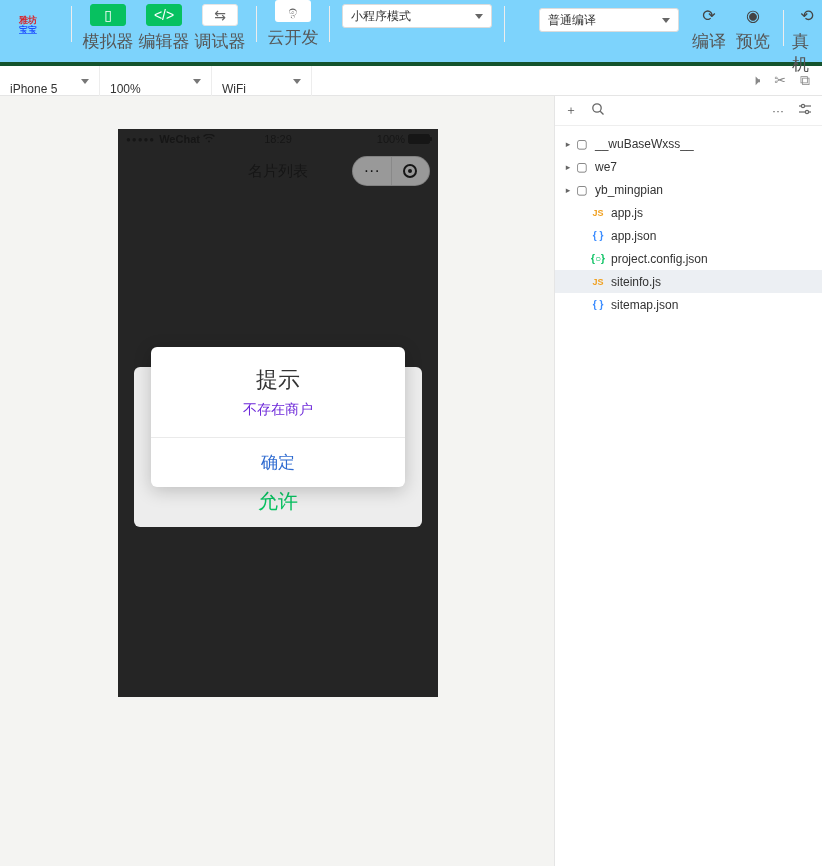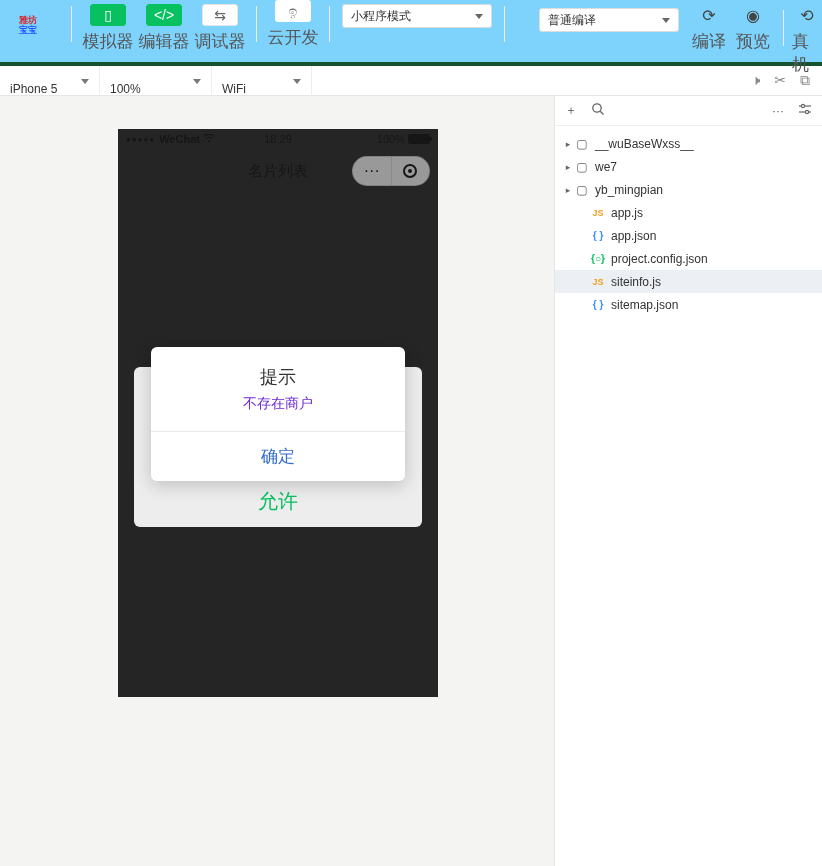--- a/index.html
+++ b/index.html
@@ -51,21 +51,21 @@
   .ph-capsule { position:absolute; right:8px; top:7px; width:78px; height:30px; border:1px solid rgba(0,0,0,0.15); border-radius:16px; background:rgba(255,255,255,0.9); display:flex; }
   .ph-capsule div { flex:1; display:flex; align-items:center; justify-content:center; font-size:16px; color:#222; }
   .ph-capsule div:first-child { border-right:1px solid rgba(0,0,0,0.1); }
   .ph-capsule .target { width:14px; height:14px; border:2px solid #222; border-radius:50%; position:relative; }
   .ph-capsule .target::after { content:""; position:absolute; left:3px; top:3px; width:4px; height:4px; background:#222; border-radius:50%; }
 
   .auth-card { position:absolute; left:16px; top:238px; width:288px; height:160px; background:#ededed; border-radius:6px; }
   .auth-allow { position:absolute; bottom:12px; left:0; right:0; text-align:center; color:#07c160; font-size:20px; }
 
   .modal { position:absolute; left:33px; top:218px; width:254px; background:#fff; border-radius:6px; z-index:5; overflow:hidden; box-shadow:0 4px 18px rgba(0,0,0,0.2); }
-  .modal-title { text-align:center; font-size:18px; color:#333; padding:18px 0 6px; }
+  .modal-title { text-align:center; font-size:22px; color:#333; padding:18px 0 6px; }
   .modal-msg { text-align:center; font-size:14px; color:#6d28d9; padding-bottom:18px; }
   .modal-sep { height:1px; background:#eaeaea; }
   .modal-btn { text-align:center; color:#2f6bd0; font-size:17px; padding:13px 0; cursor:pointer; }
 
   
   .tree { width:268px; background:#fff; display:flex; flex-direction:column; }
   .tree-top { height:30px; display:flex; align-items:center; padding:0 10px; border-bottom:1px solid #eee; gap:14px; color:#555; }
   .tree-top .sp { flex:1; }
   .tree-body { flex:1; overflow:auto; padding-top:6px; }
   .node { display:flex; align-items:center; height:23px; font-size:12px; color:#333; cursor:pointer; }

